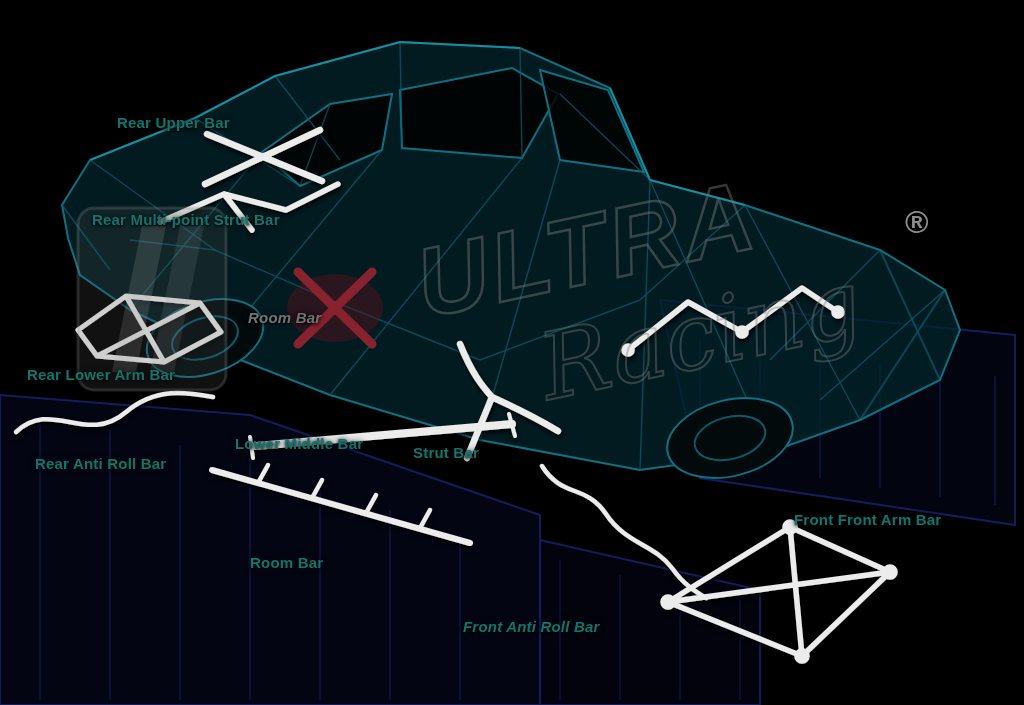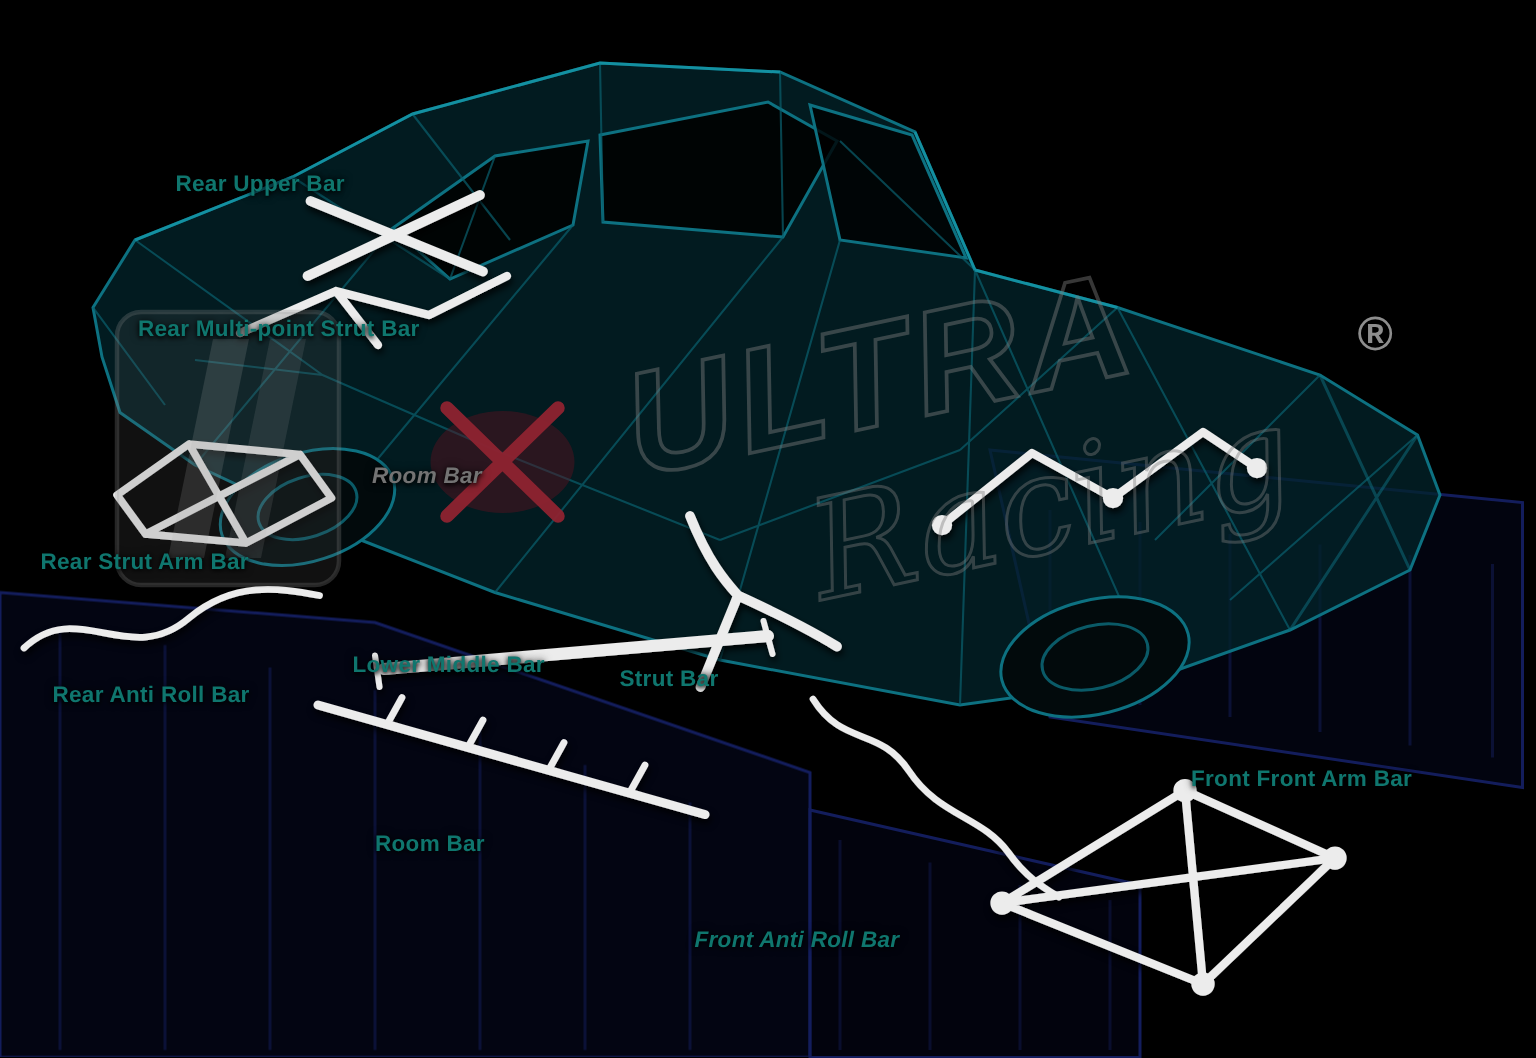--- a/index.html
+++ b/index.html
@@ -142,21 +142,21 @@
       <text transform="translate(425,318) rotate(-12)" font-size="98" font-weight="bold" font-style="italic" letter-spacing="4" fill="none" stroke="#7d7d7d" stroke-width="2.5" opacity="0.8" font-family="Liberation Sans, sans-serif">ULTRA</text>
       <text transform="translate(548,400) rotate(-12)" font-size="92" font-style="italic" fill="none" stroke="#7d7d7d" stroke-width="2" opacity="0.75" font-family="DejaVu Serif, serif">Racing</text>
     </g>
   </svg>
 
   <div class="reg-mark">®</div>
 
   <div class="label" style="left:117px; top:114px;">Rear Upper Bar</div>
   <div class="label" style="left:92px; top:211px;">Rear Multi-point Strut Bar</div>
   <div class="label accent" style="left:248px; top:309px;">Room Bar</div>
-  <div class="label" style="left:27px; top:366px;">Rear Strut Arm Bar</div>
+  <div class="label" style="left:27px; top:366px;">Rear Lower Arm Bar</div>
   <div class="label" style="left:235px; top:435px;">Lower Middle Bar</div>
   <div class="label" style="left:35px; top:455px;text-align:right;">Rear Anti Roll Bar</div>
   <div class="label" style="left:413px; top:444px;">Strut Bar</div>
   <div class="label" style="left:250px; top:554px;">Room Bar</div>
   <div class="label" style="left:463px; top:618px;font-style:italic;">Front Anti Roll Bar</div>
   <div class="label" style="left:794px; top:511px;">Front Front Arm Bar</div>
 
 </div>
 
 </body></html>

